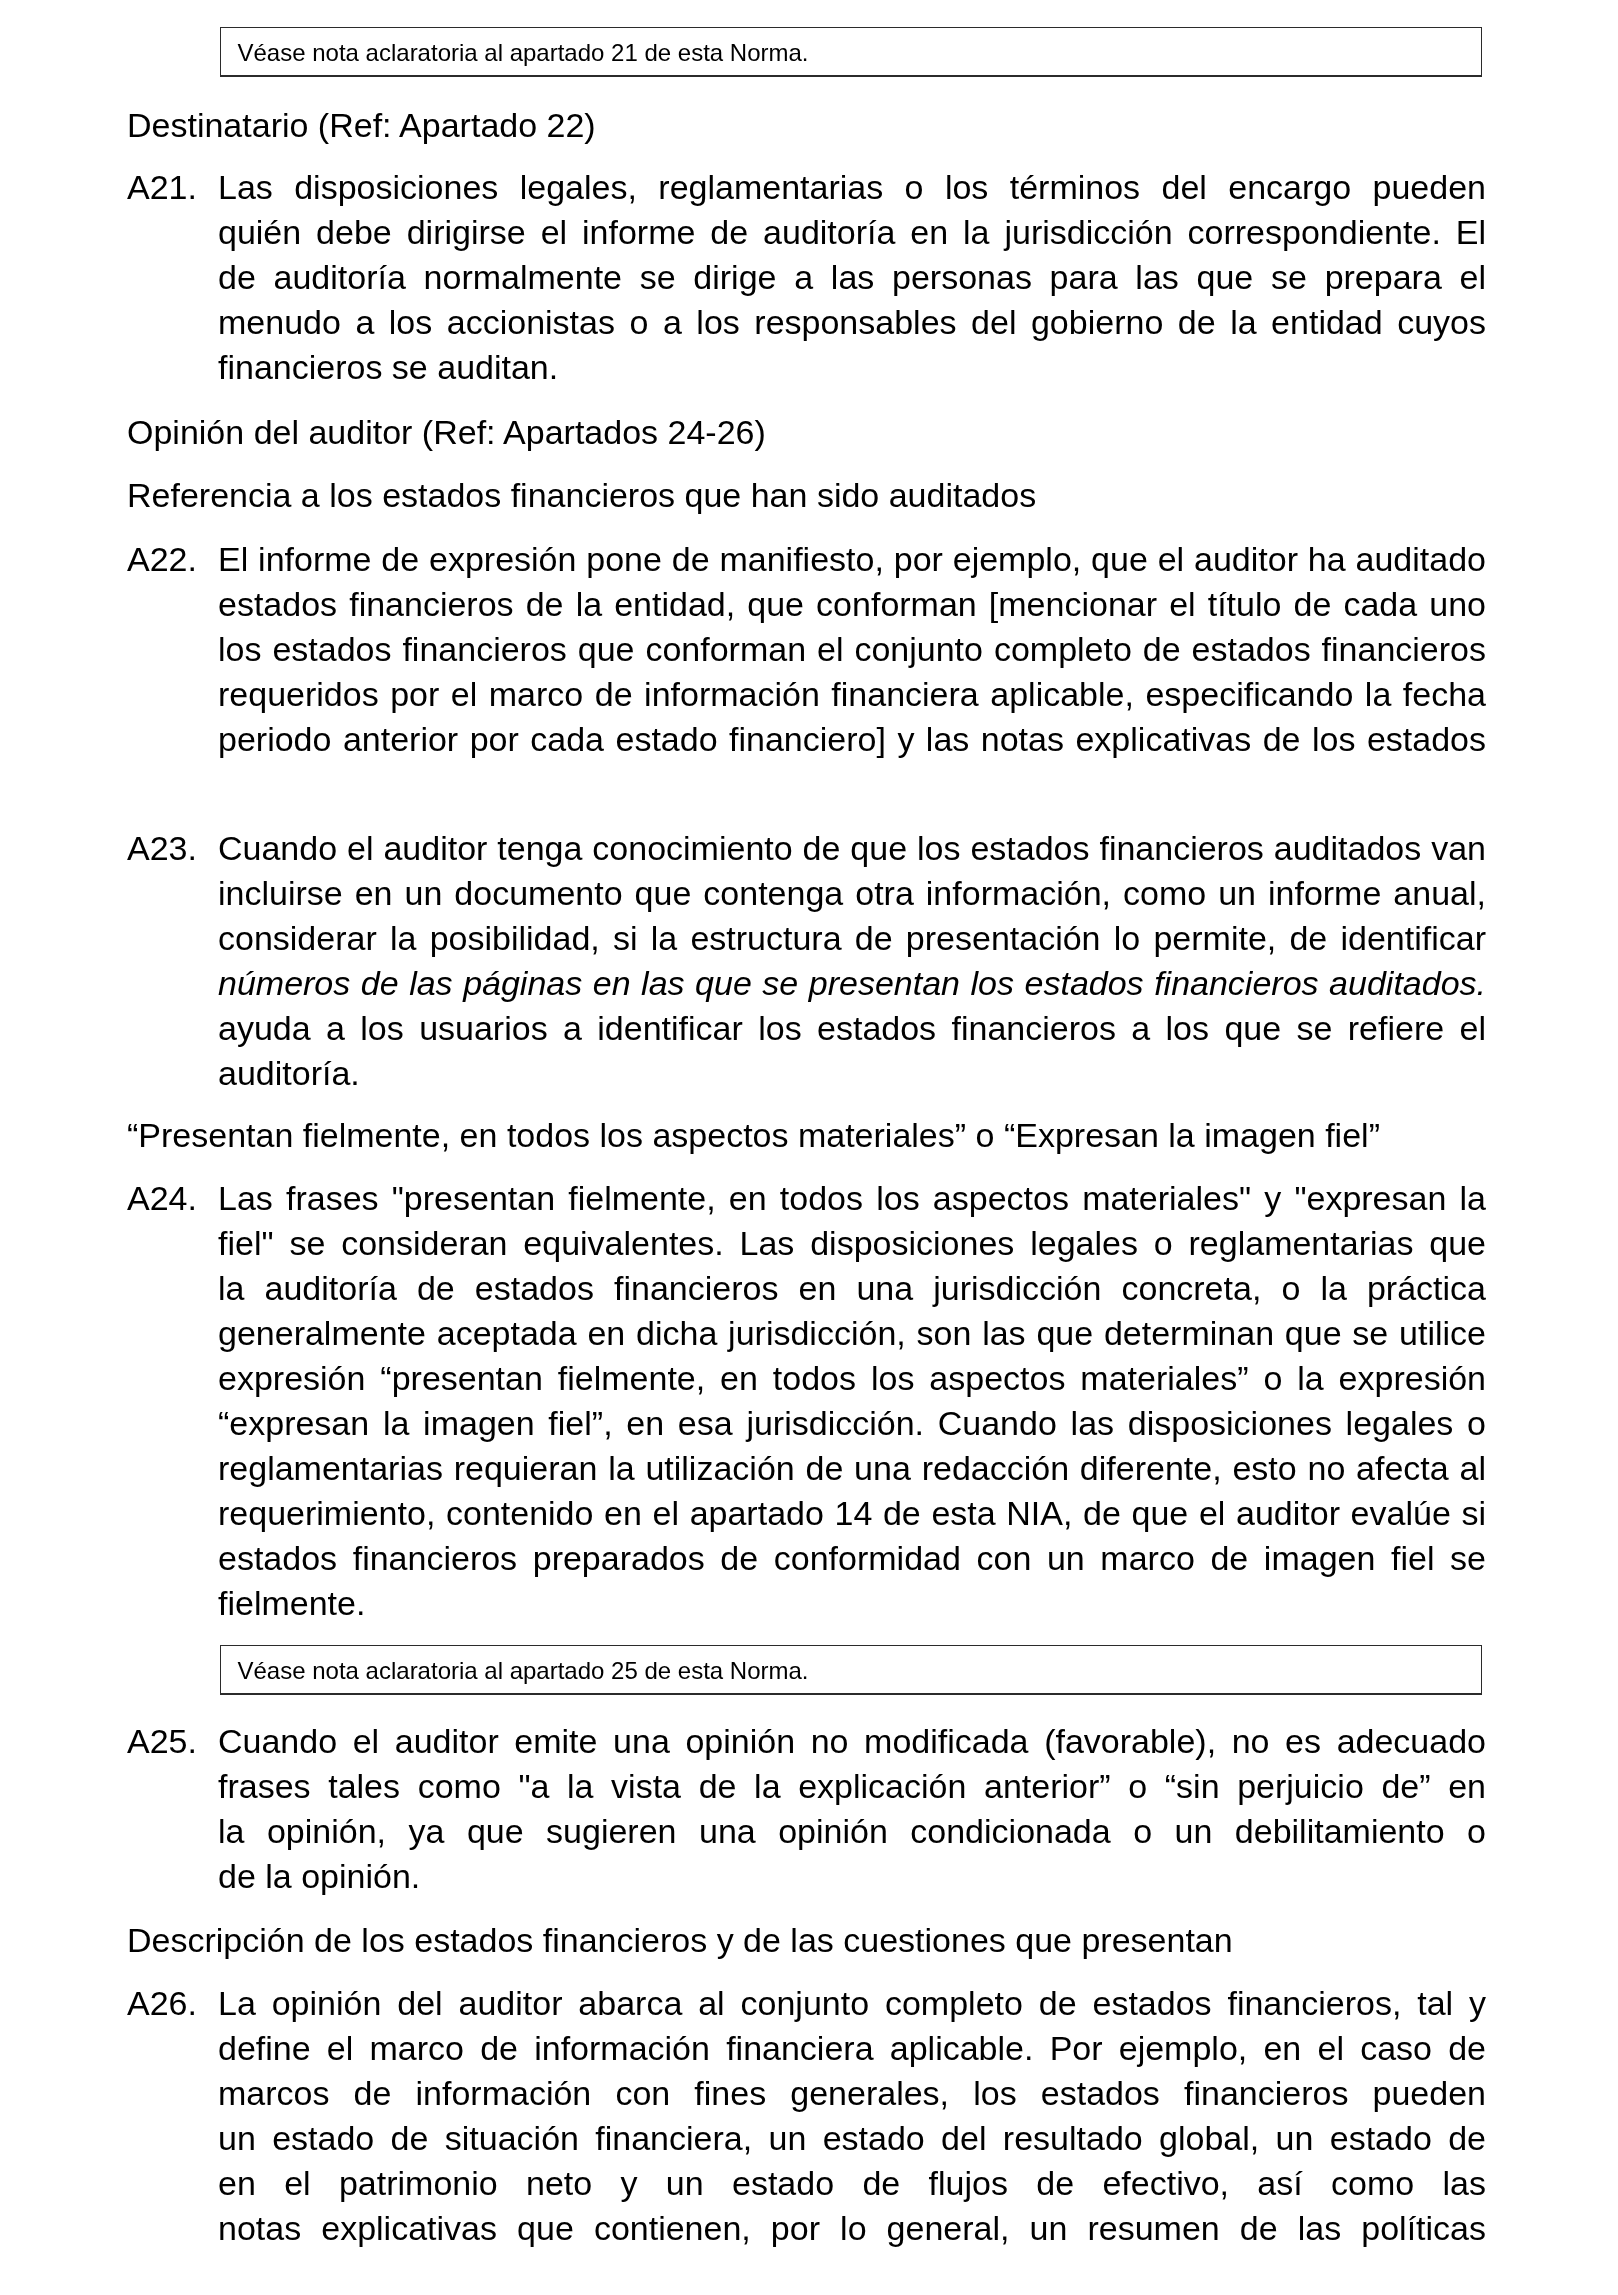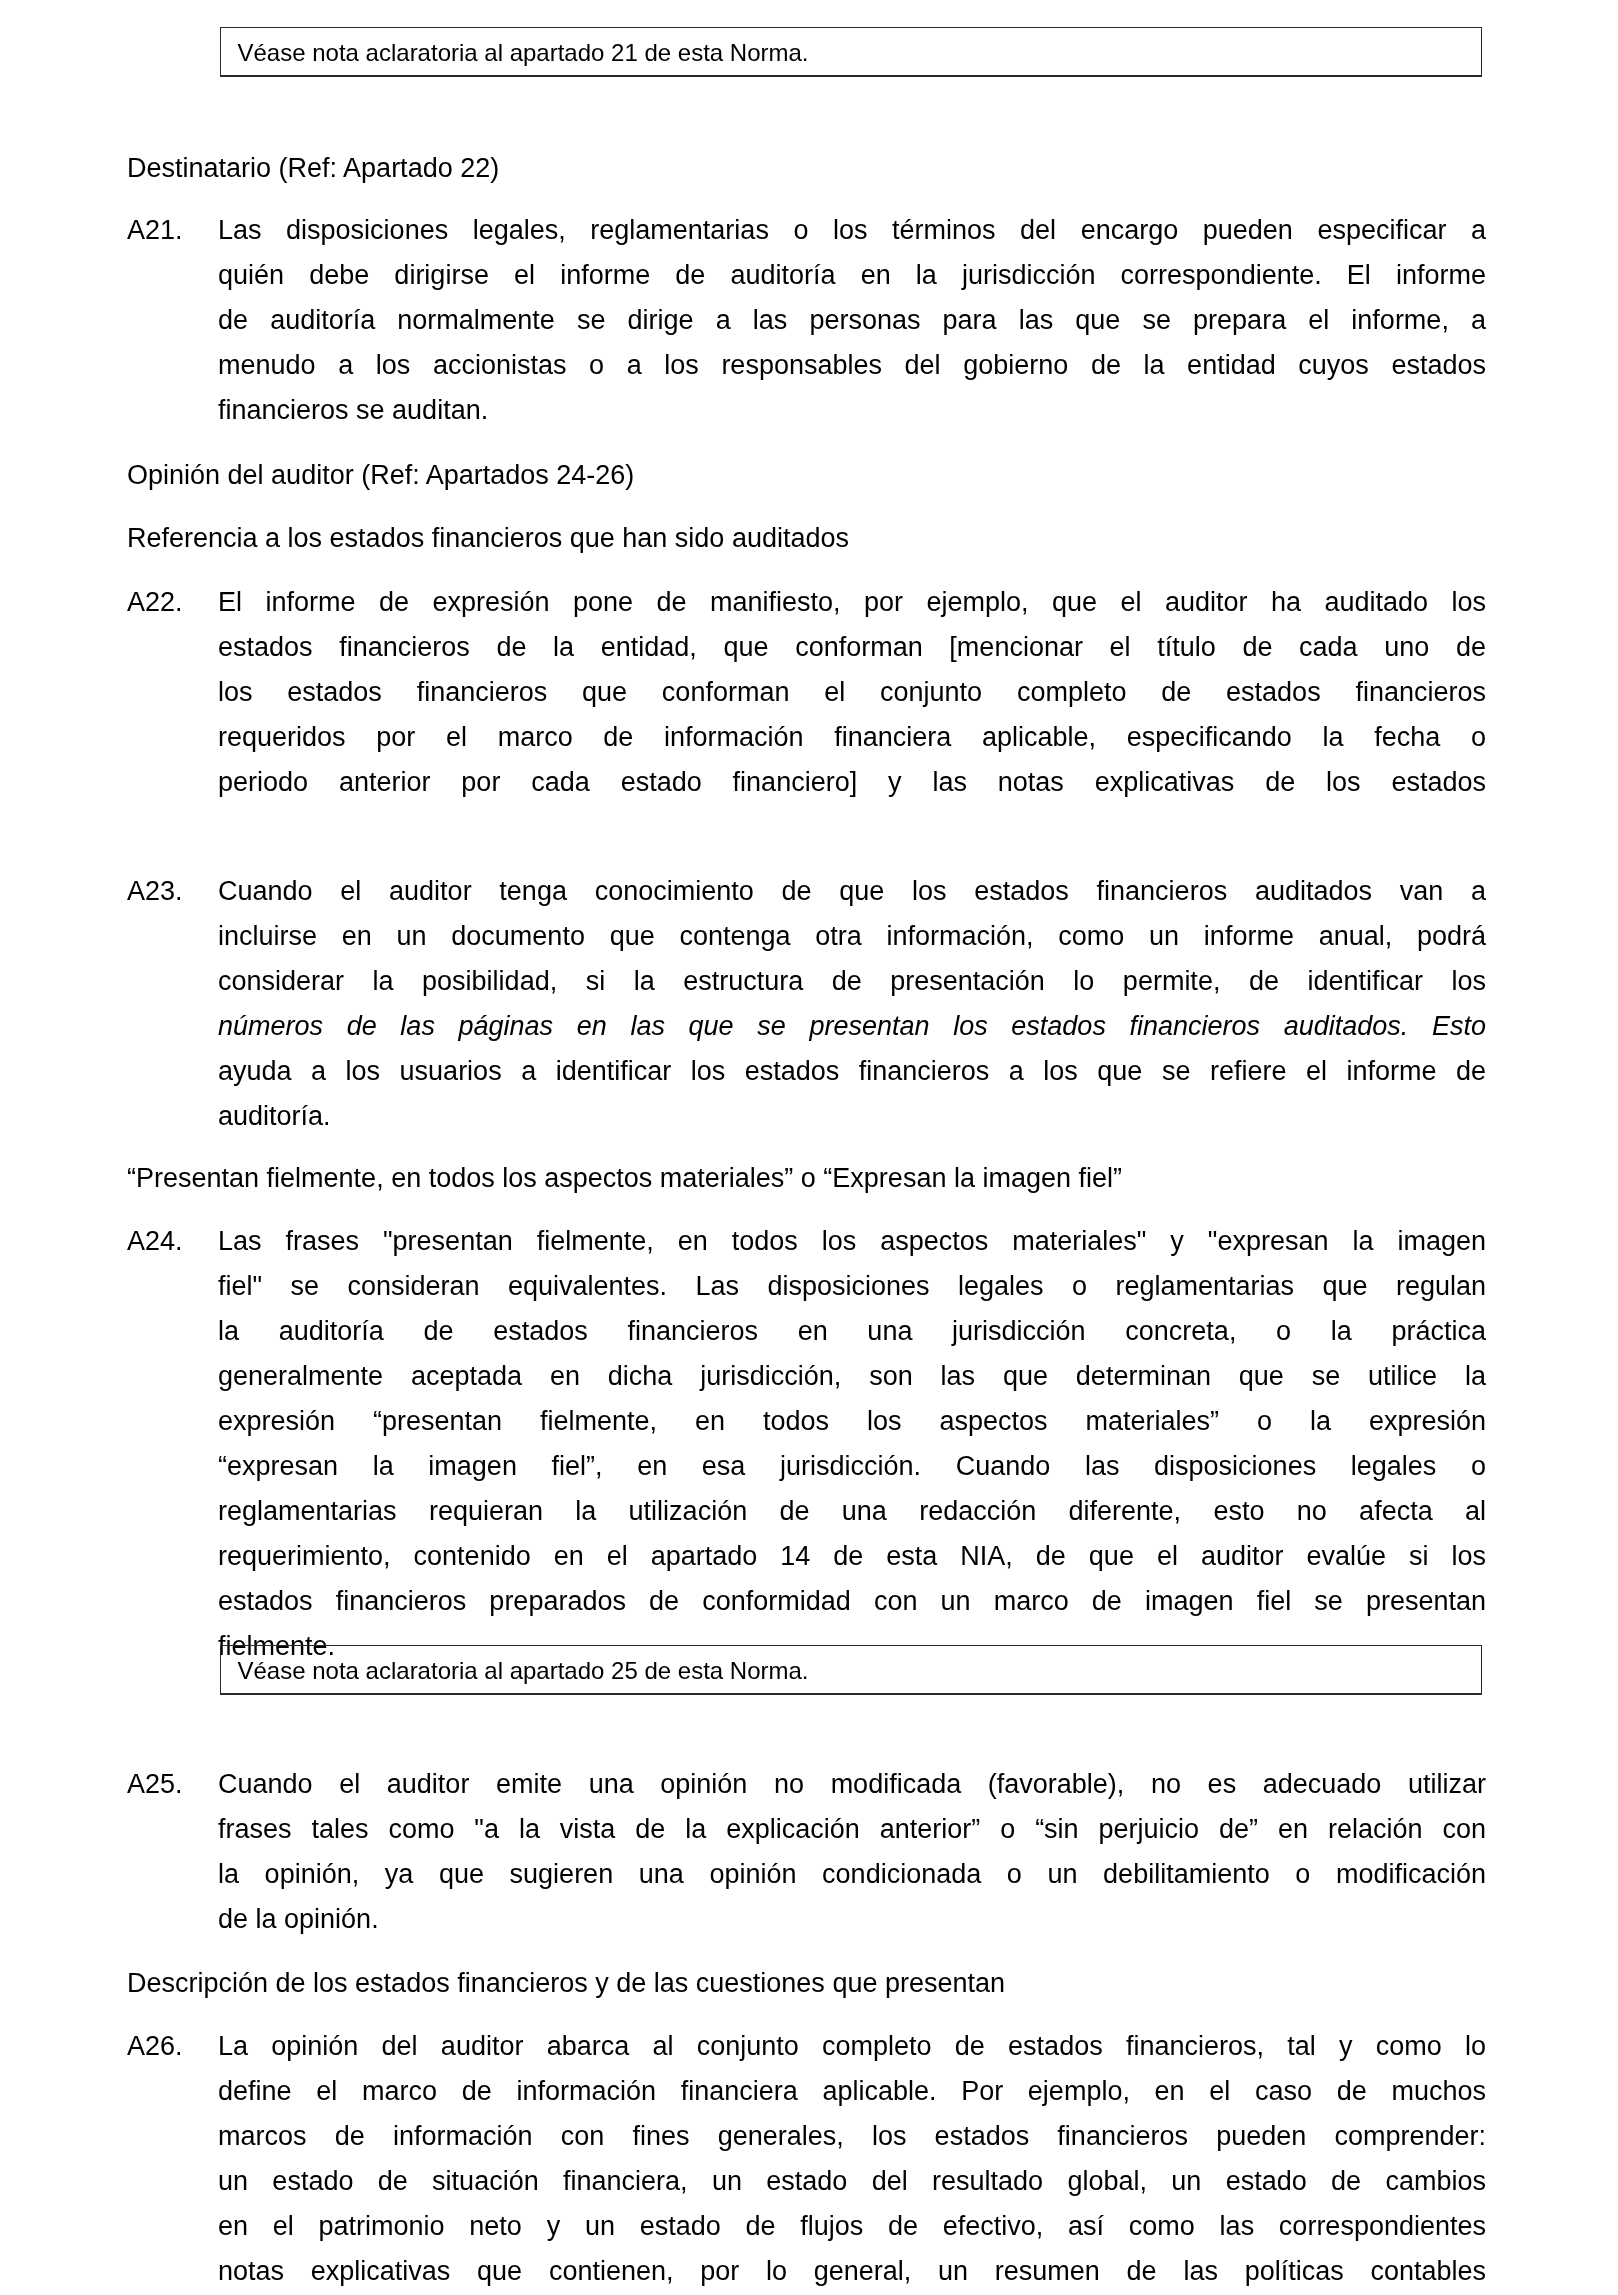--- a/index.html
+++ b/index.html
@@ -1,19 +1,19 @@
 <!DOCTYPE html>
 <html style="font-size:13.2px"><head>
 <meta charset="utf-8">
 <style>
   html, body { margin: 0; padding: 0; background: #ffffff; }
   body { width: 1618px; height: 2295px; position: relative; overflow: hidden;
          font-family: "Liberation Sans", "DejaVu Sans", sans-serif; color: #000; }
   .page { position: absolute; left: 0; top: 0; width: 1618px; height: 2295px; background: #fff; }
-  .blk { position: absolute; font-size: 27px; line-height: 45px; margin-top: 43px; }
+  .blk { position: absolute; font-size: 34px; line-height: 45px; }
   .heading { left: 127px; width: 1359px; white-space: nowrap; }
   .para { left: 127px; width: 1359px; }
   .para .num { position: absolute; left: 0; top: 0; width: 91px; white-space: nowrap; }
   .para .body { position: absolute; left: 91px; top: 0; width: 1268px; }
   .ln { display: block; width: 1268px; height: 45px; white-space: nowrap; overflow: visible;
         transform-origin: 0 50%; }
   .ln.j { text-align: justify; text-align-last: justify; white-space: normal; overflow: hidden; }
   .note { position: absolute; left: 220px; width: 1262px; height: 50px;
           border: 1.7px solid #2b2b2b; border-bottom-width: 2.5px; box-sizing: border-box; }
   .note span { position: absolute; left: 16.5px; top: 1.7px; font-size: 24px; line-height: 45px; white-space: nowrap; }

